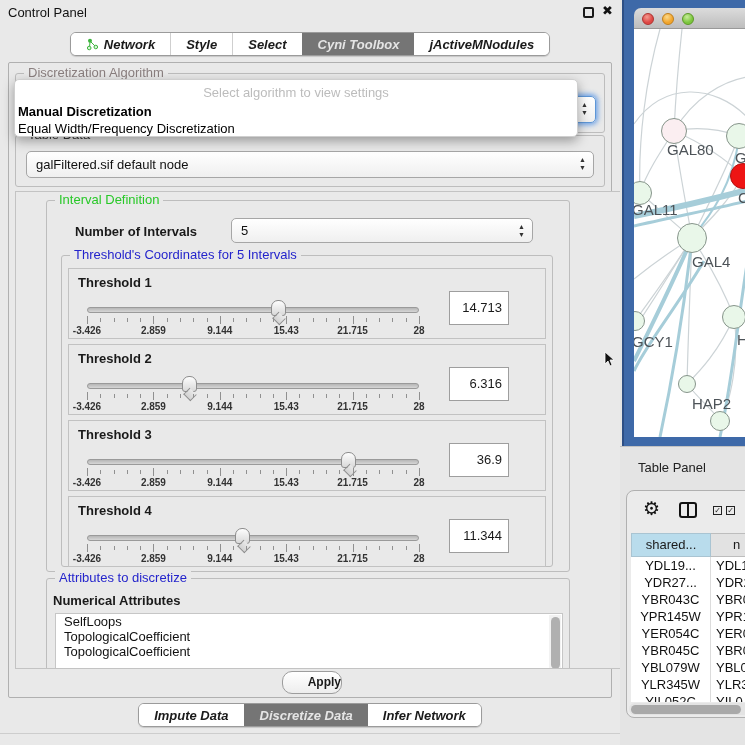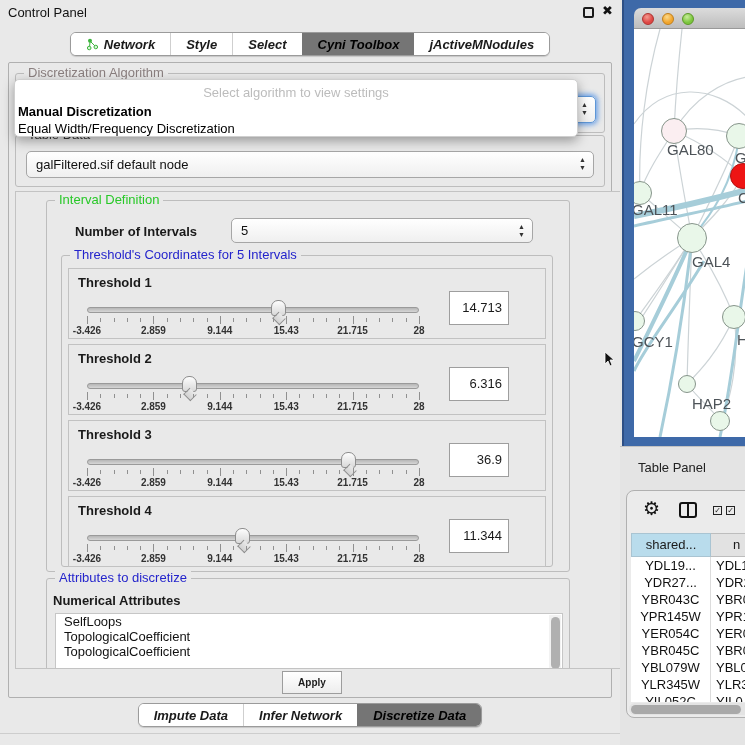--- a/index.html
+++ b/index.html
@@ -12,21 +12,21 @@
   .cp-title { position:absolute; left:8px; top:5px; font-size:13px; color:#111; }
   .float-icon { position:absolute; left:583px; top:7px; width:11px; height:11px; border:2px solid #1a1a1a; border-radius:2px; }
   .close-icon { position:absolute; left:602px; top:3px; font-size:13px; font-weight:bold; color:#111; cursor:default; }
 
   .tabbar { position:absolute; left:0; width:620px; display:flex; justify-content:center; }
   .tabbar.top { top:32px; }
   .tabbar.bottom { top:703px; }
   .tabgroup { display:inline-flex; background:#fff; border:1px solid #9b9b9b; border-radius:6px; overflow:hidden; height:24px; box-shadow:0 1px 1px rgba(0,0,0,0.15); }
   .tab { display:flex; align-items:center; gap:5px; padding:0 15px; font-size:13px; font-weight:bold; color:#1a1a1a; border-left:1px solid #cfcfcf; background:#fff;font-style:italic; }
   .tab:first-child { border-left:none; }
-  .tab.selected { background:#757575; color:#000000; border-left-color:#757575; }
+  .tab.selected { background:#757575; color:#e5e5e5; border-left-color:#757575; }
   .tab.selected + .tab { border-left:none; }
 
   .outer-panel { position:absolute; left:8px; top:62px; width:604px; height:636px; border:1px solid #b0b0b0; background:#e9e9e9; border-radius:2px; }
 
   .group { position:absolute; border:1px solid #bdbdbd; border-radius:3px; }
   .group-title { position:absolute; top:-8px; left:8px; background:#e9e9e9; padding:0 4px; font-size:13px; line-height:14px; }
   .gt-gray { color:#8a7f7f; }
   .gt-dark { color:#3a3a3a; }
   .gt-green { color:#28c828; }
   .gt-blue { color:#2424cc; }
@@ -66,21 +66,21 @@
   .tick-labels span { position:absolute; transform:translateX(-50%); font-size:10px; font-weight:bold; color:#333; white-space:nowrap; }
   .valbox { position:absolute; left:380px; top:22px; width:60px; height:34px; background:#fff; border:1px solid #9e9e9e; font-size:13px; line-height:32px; text-align:right; padding-right:6px; }
 
   .g-attr { left:30px; top:386px; width:524px; height:130px; }
   .attr-header { position:absolute; left:6px; top:14px; font-size:13px; font-weight:bold; }
   .attr-list { position:absolute; left:8px; top:34px; width:508px; height:72px; background:#fff; border:1px solid #c6c6c6; overflow:hidden; }
   .attr-item { font-size:13px; height:15px; line-height:15px; padding-left:8px; color:#111; }
   .attr-scroll { position:absolute; right:1px; top:1px; width:12px; height:70px; background:#f2f2f2; }
   .attr-scroll .thumb { position:absolute; left:1.5px; top:2px; width:9px; height:52px; background:#b0b0b0; border-radius:5px; }
 
-  .apply-btn { position:absolute; left:273px; top:608px; width:60px; height:23px; background:linear-gradient(#ffffff,#ededed); border:1px solid #9d9d9d; border-radius:0; font-size:10px; font-weight:bold; text-align:center; line-height:21px; }
+  .apply-btn { position:absolute; left:273px; top:608px; width:60px; height:23px; background:linear-gradient(#ffffff,#ededed); border:1px solid #9d9d9d; border-radius:10px; font-size:12px; font-weight:bold; text-align:right; line-height:21px; }
 
   .cp-bottom-line { position:absolute; left:0; top:733px; width:620px; border-top:1px solid #cdcdcd; }
 
   .cursor-arrow { position:absolute; left:604px; top:351px; z-index:40; }
 
   
   .right { position:absolute; left:620px; top:0; width:125px; height:745px; background:#e4e4e4; }
   .net-frame { position:absolute; left:2px; top:0; width:123px; height:446px; background:#3e69a8; border-left:2px solid #2d4f85; }
   .mac-bar { position:absolute; left:10px; top:8px; width:113px; height:21px; background:linear-gradient(#dcdcdc,#bdbdbd); border-bottom:1px solid #999; border-radius:7px 0 0 0; }
   .light { position:absolute; top:4.5px; width:12px; height:12px; border-radius:50%; }
@@ -393,25 +393,25 @@
     </div>
 
     <div class="apply-btn">Apply</div>
   </div>
 
   <div class="tabbar bottom">
     <div class="tabgroup">
       <div class="tab">
           <span>Impute Data</span>
         </div>
+      <div class="tab selected">
+          <span>Discretize Data</span>
+        </div>
       <div class="tab">
           <span>Infer Network</span>
-        </div>
-      <div class="tab selected">
-          <span>Discretize Data</span>
         </div>
     </div>
   </div>
 
   <div class="cp-bottom-line"></div>
 
   <div class="popup">
     <div class="ph">Select algorithm to view settings</div>
     <div class="opt bold">Manual Discretization</div>
     <div class="opt">Equal Width/Frequency Discretization</div>

